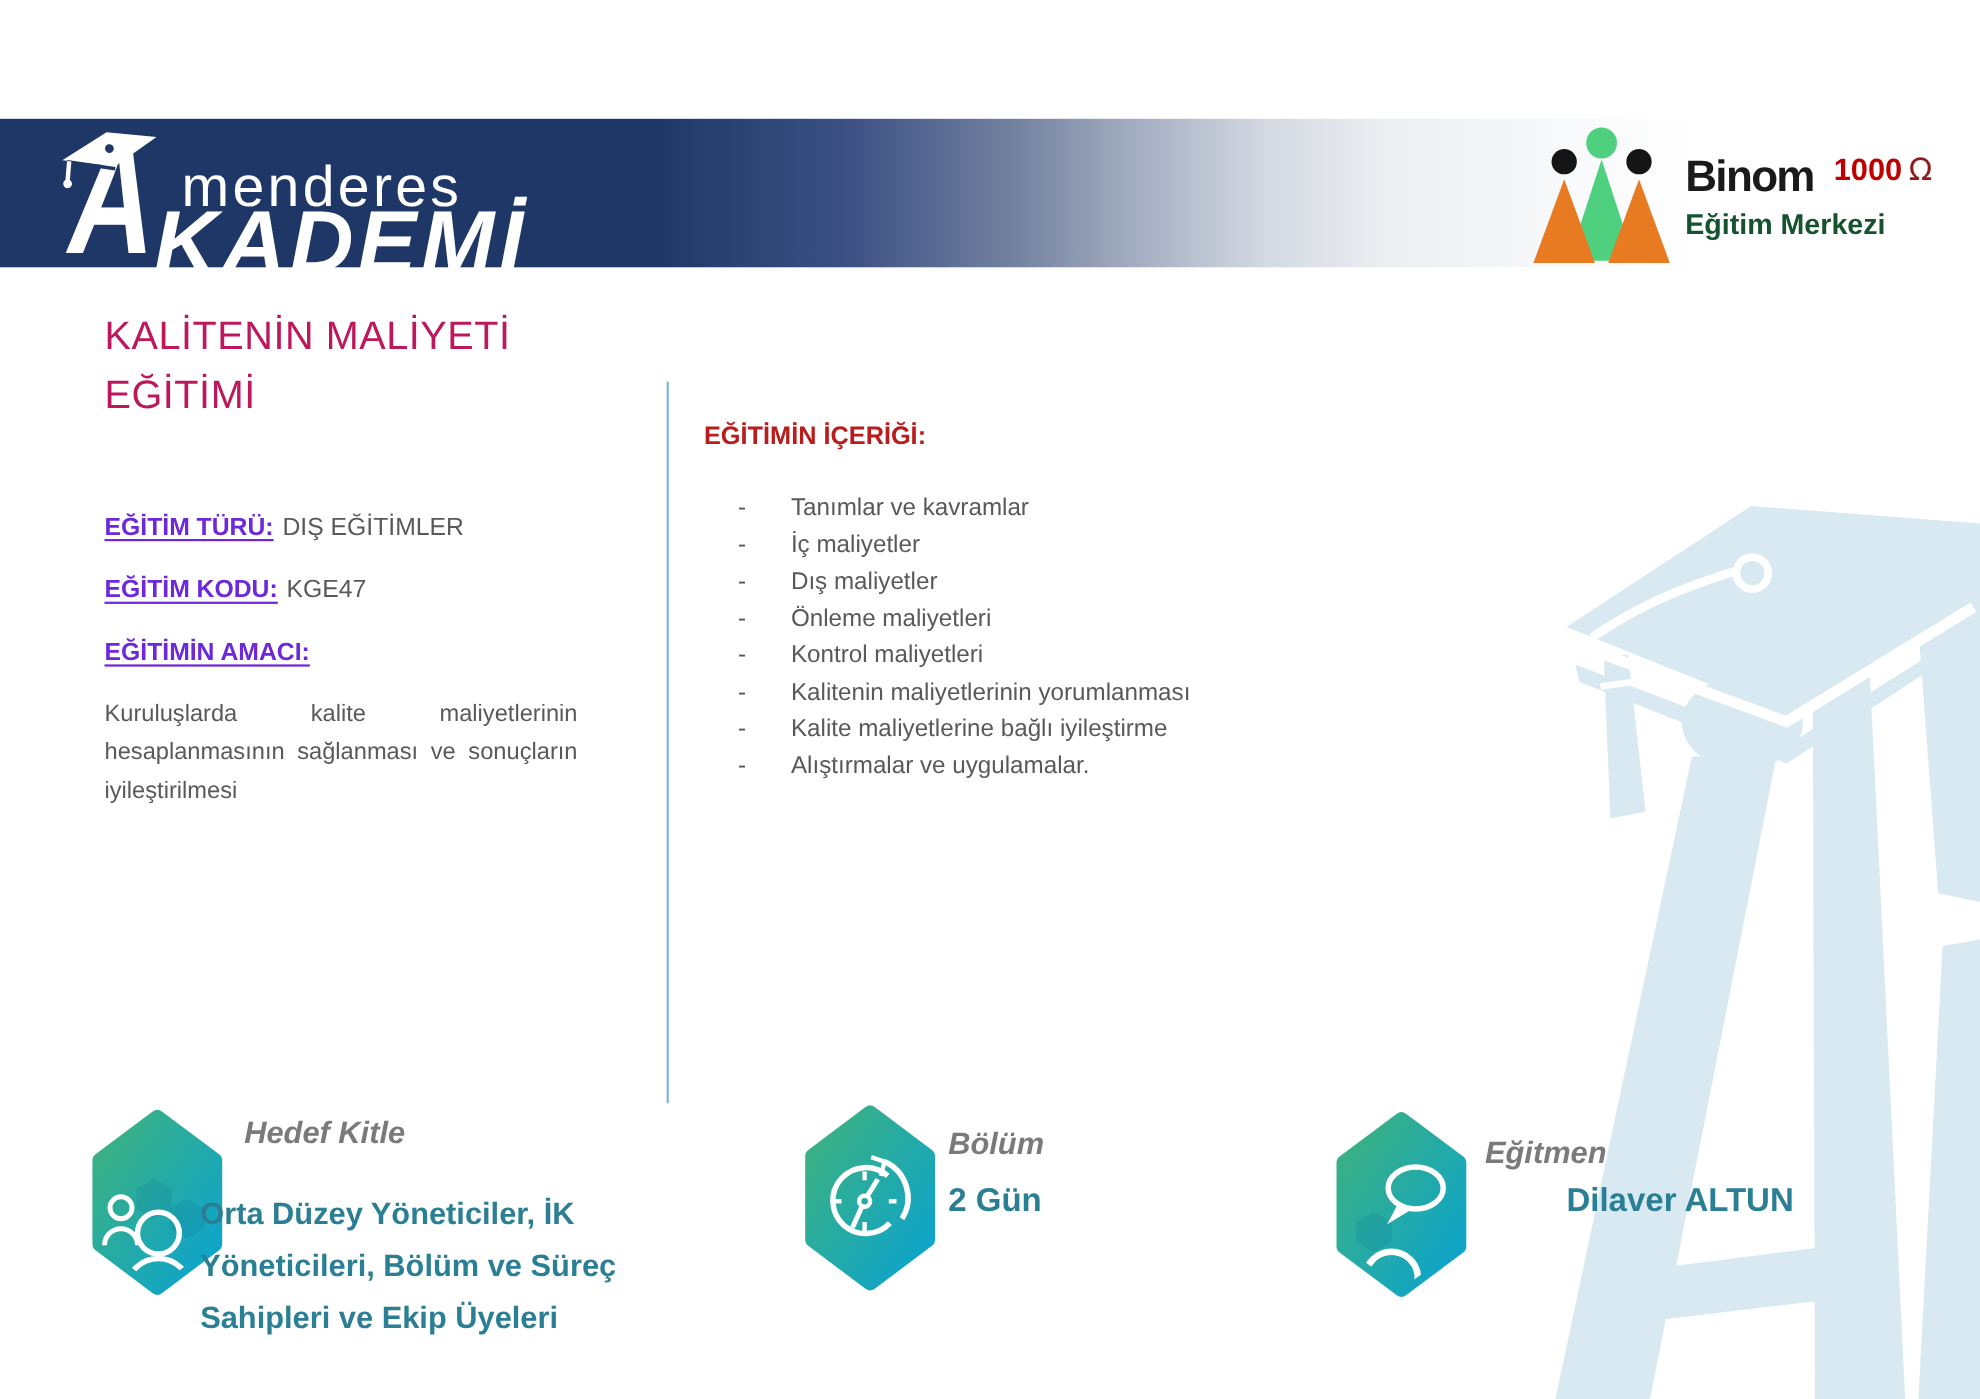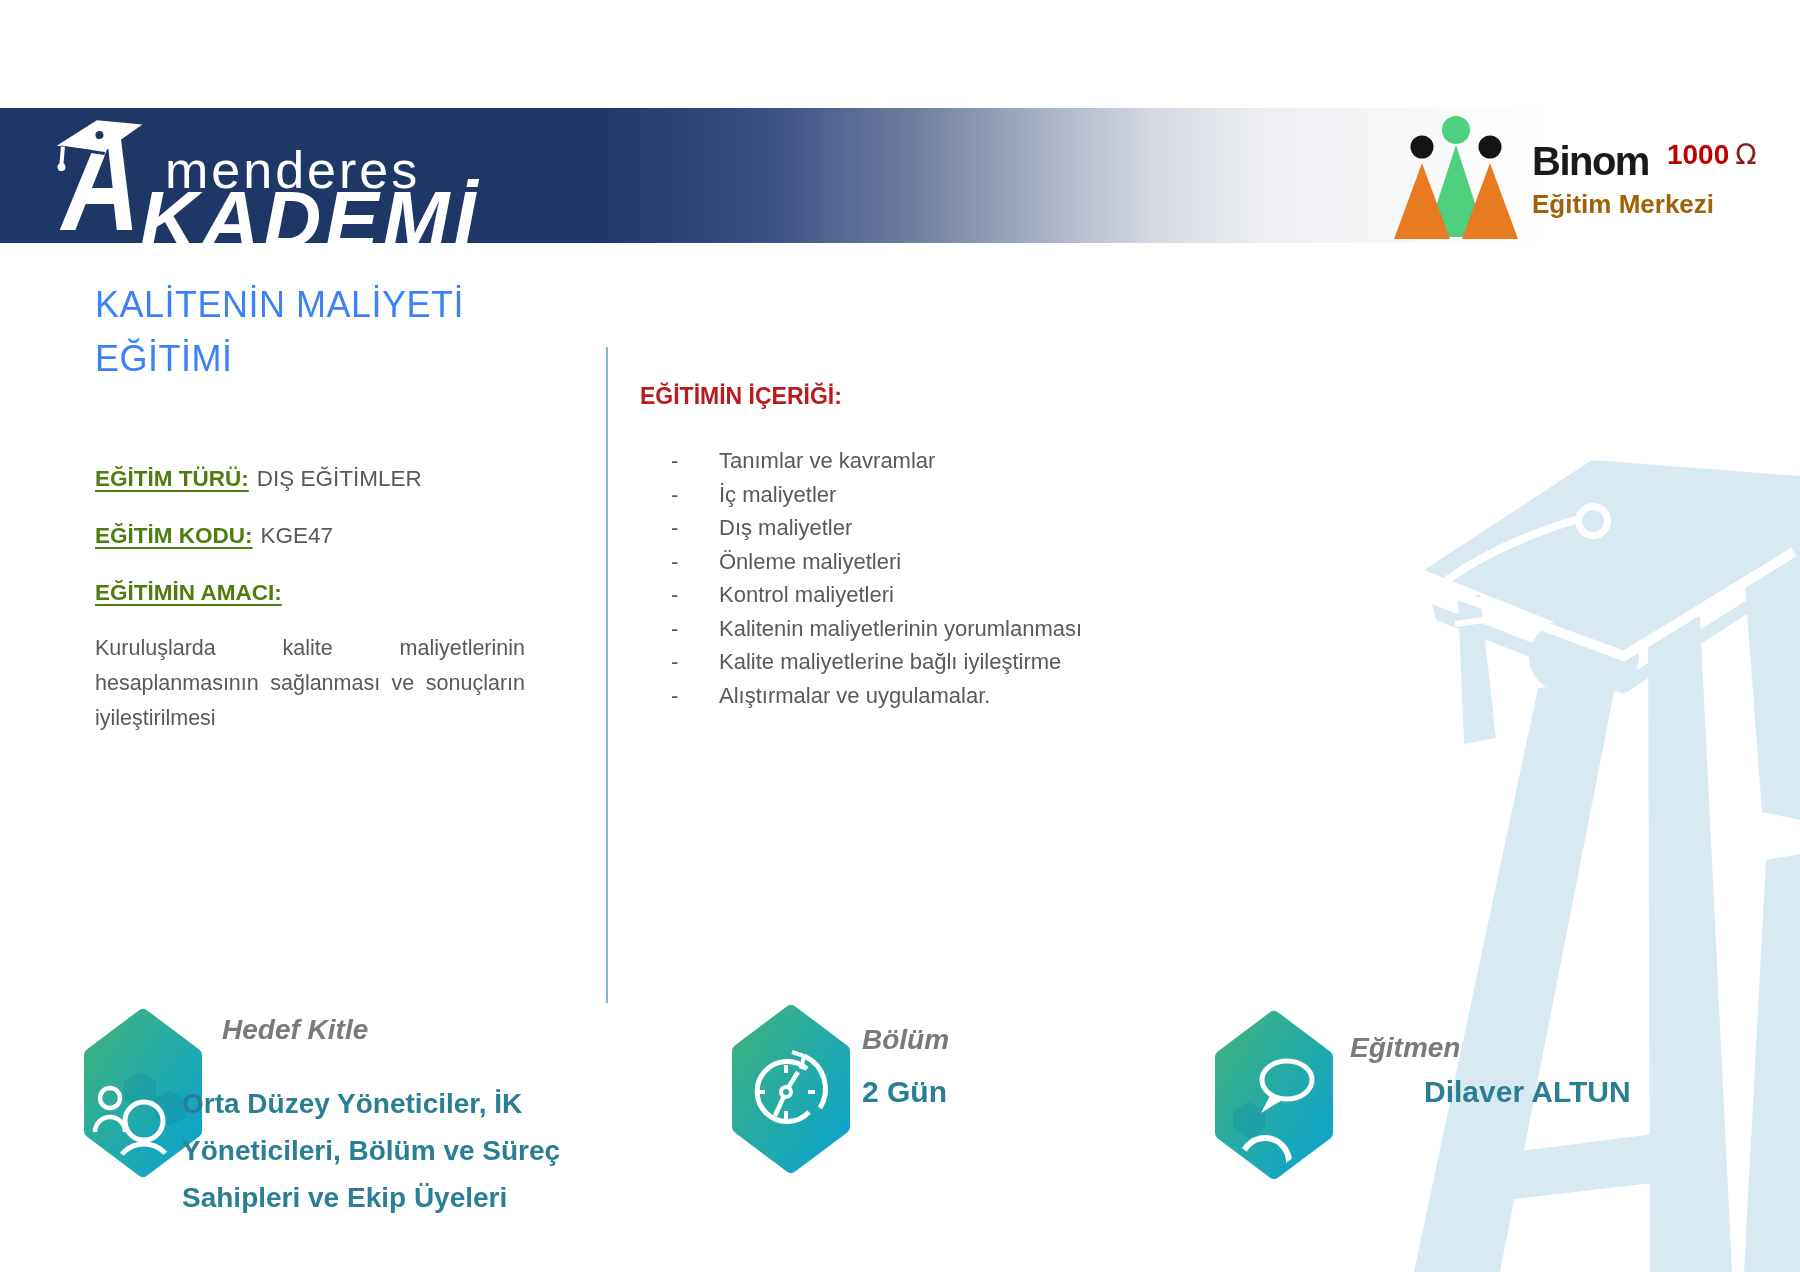--- a/index.html
+++ b/index.html
@@ -19,34 +19,34 @@
   .brand-kademi{position:absolute;left:140px;top:72px;color:#fff;
            font:italic 700 80px/80px "Liberation Sans",sans-serif;letter-spacing:4px;}
 
   
   .binom{position:absolute;left:1392px;top:115px;display:flex;align-items:flex-start;}
   .binom-texts{margin-left:12px;margin-top:26px;}
   .binom-row1{display:flex;align-items:flex-start;}
   .binom-name{font:700 40px/40px "Liberation Sans",sans-serif;color:#1a1a1a;letter-spacing:-1.5px;}
   .binom-suffix{font:700 28px/28px "Liberation Sans",sans-serif;color:#c00000;margin-left:18px;}
   .binom-omega{font:400 28px/28px "DejaVu Sans",sans-serif;color:#8f1c1c;margin-left:6px;}
-  .binom-tagline{font:700 26px/26px "Liberation Sans",sans-serif;color:#a16207;margin-top:10px;}
+  .binom-tagline{font:700 26px/26px "Liberation Sans",sans-serif;color:#14532d;margin-top:10px;}
 
   
   .watermark{position:absolute;left:1200px;top:392px;width:600px;height:880px;z-index:0;}
 
   
   .divider{position:absolute;left:606px;top:347px;width:2px;height:656px;background:#85b6c9;z-index:1;}
 
   
   .course-title{position:absolute;left:95px;top:278px;width:470px;z-index:2;
-                font:400 36px/54px "Liberation Sans",sans-serif;color:#3b82f6;letter-spacing:0.5px;}
+                font:400 36px/54px "Liberation Sans",sans-serif;color:#be185d;letter-spacing:0.5px;}
   .fields{position:absolute;left:95px;top:466px;z-index:2;}
   .field-row{margin-bottom:32px;font-size:22.5px;line-height:25px;white-space:nowrap;}
-  .field-label{font-weight:700;color:#4d7c0f;text-decoration:underline;
+  .field-label{font-weight:700;color:#6d28d9;text-decoration:underline;
                text-decoration-thickness:2px;text-underline-offset:4px;}
   .field-value{color:#595959;margin-left:8px;}
   .purpose{position:absolute;left:95px;top:631px;width:430px;z-index:2;
            font:400 21.5px/35px "Liberation Sans",sans-serif;color:#595959;text-align:justify;}
 
   
   .content-heading{position:absolute;left:640px;top:383px;z-index:2;
            font:700 23px/27px "Liberation Sans",sans-serif;color:#b91c1c;
            text-decoration-thickness:2px;text-underline-offset:4px;}
   .content-list{position:absolute;left:640px;top:444px;z-index:2;list-style:none;margin:0;padding:0;}

